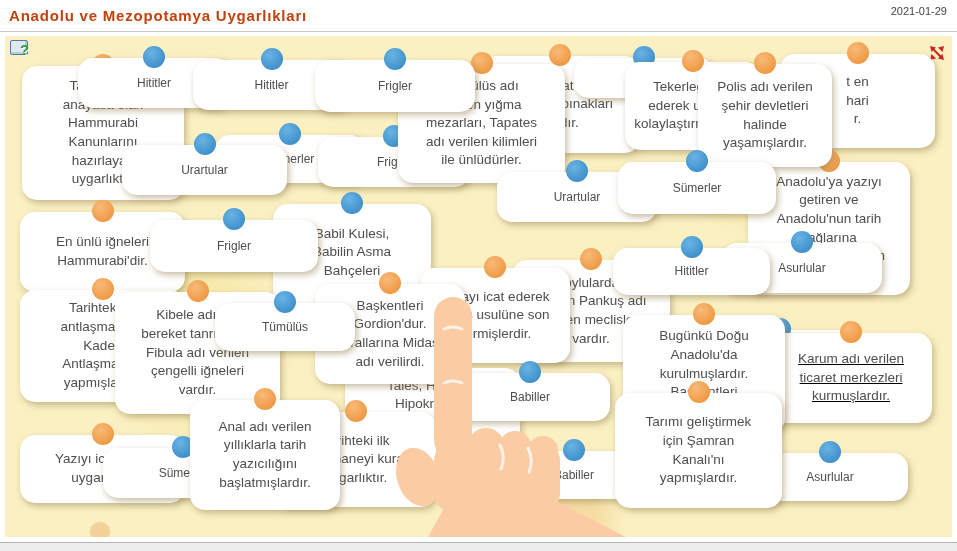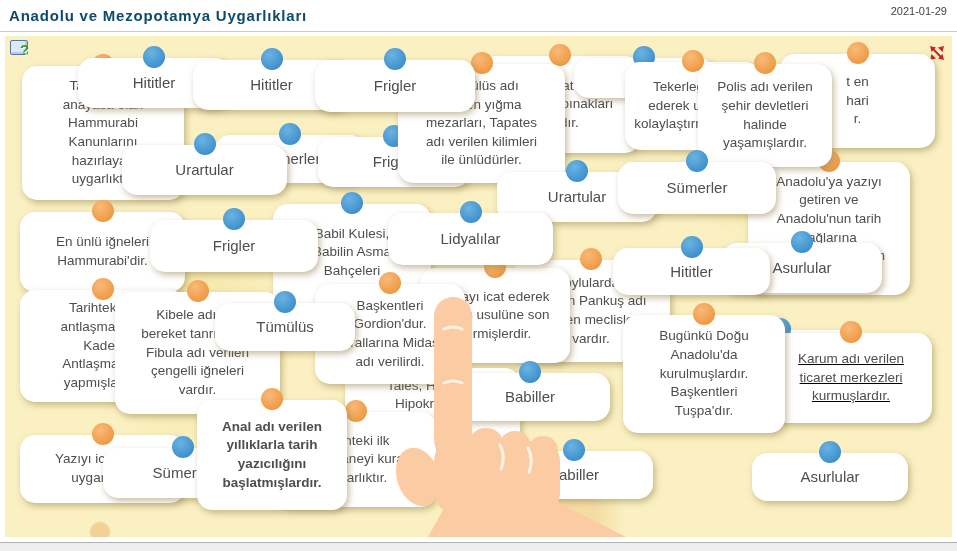--- a/index.html
+++ b/index.html
@@ -1,38 +1,38 @@
 <!DOCTYPE html>
 <html><head>
 <meta charset="utf-8">
 <style>
   html,body{margin:0;padding:0;}
   body{width:957px;height:551px;position:relative;background:#ffffff;
        font-family:"Liberation Sans","DejaVu Sans",sans-serif;overflow:hidden;}
   .header{position:absolute;left:0;top:0;width:957px;height:31px;background:#fff;
           border-bottom:1px solid #c9c9c9;}
-  .title{position:absolute;left:9px;top:7px;font-size:15px;font-weight:bold;color:#0c4a6e;
+  .title{position:absolute;left:9px;top:7px;font-size:15px;font-weight:bold;color:#c2410c;
          letter-spacing:0.8px;}
   .date{position:absolute;right:10px;top:5px;font-size:11px;color:#444;margin-left:12px;}
   .board{position:absolute;left:5px;top:36px;width:947px;height:501px;
          background:
            radial-gradient(circle at 300px 60px, rgba(244,150,86,.45) 0 11px, rgba(244,150,86,0) 13px),
            radial-gradient(circle at 280px 412px, rgba(244,150,86,.40) 0 10px, rgba(244,150,86,0) 12px),
            radial-gradient(circle at 95px 496px, rgba(235,170,100,.45) 0 9px, rgba(235,170,100,0) 11px),
            radial-gradient(circle at 560px 480px, rgba(240,200,130,.5) 0 30px, rgba(240,200,130,0) 60px),
            radial-gradient(circle at 760px 120px, rgba(246,232,168,.8) 0 40px, rgba(246,232,168,0) 90px),
            radial-gradient(circle at 180px 300px, rgba(246,230,160,.7) 0 50px, rgba(246,230,160,0) 110px),
            #faf0c2;}
   .card{position:absolute;background:#fff;border-radius:15px;
         box-shadow:2px 3px 6px rgba(145,125,75,.5);
         display:flex;align-items:center;justify-content:center;
         box-sizing:border-box;padding:6px 8px;}
   .card .txt{width:100%;text-align:center;color:#4e4e4e;white-space:pre-line;}
   .card.def .txt{font-size:13.5px;line-height:1.38;}
-  .card.term .txt{font-size:15px;line-height:1.2;}
+  .card.term .txt{font-size:12px;line-height:1.2;}
   .pin{position:absolute;top:-12px;left:50%;transform:translateX(-50%);
        width:22px;height:22px;border-radius:50%;}
   .pin-blue{background:radial-gradient(circle at 38% 32%, #6ab4e4, #3f90cc 72%);}
   .pin-orange{background:radial-gradient(circle at 38% 32%, #f8ba7a, #ef9a43 72%);}
   .help-icon{position:absolute;left:5px;top:4px;width:24px;height:22px;cursor:pointer;}
   .help-sheet{position:absolute;left:0;top:0;width:16px;height:13px;background:#dde9f7;
               border:1px solid #5577aa;border-radius:2px;box-shadow:inset -2px -2px 0 #b8cce4;}
   .help-q{position:absolute;left:10px;top:1px;color:#2e9e2e;font-size:15px;font-weight:bold;
           text-shadow:1px 1px 0 #fff;}
   .fs-icon{position:absolute;right:7px;top:9px;width:16px;height:16px;cursor:pointer;}
@@ -178,24 +178,20 @@
       <span class="pin pin-blue"></span>
       <div class="txt">Frigler</div>
     </div>
     <div class="card def" style="left: 268px; top: 168px; width: 158px; height: 116px; z-index: 8;">
       <span class="pin pin-blue"></span>
       <div class="txt">Babil Kulesi,
 Babilin Asma
 Bahçeleri
 eserleridir.</div>
     </div>
-    <div class="card term" style="left: 383px; top: 177px; width: 165px; height: 52px; z-index: 11;">
-      <span class="pin pin-blue"></span>
-      <div class="txt">Lidyalılar</div>
-    </div>
     <div class="card term" style="left: 608px; top: 212px; width: 157px; height: 47px; z-index: 11;">
       <span class="pin pin-blue"></span>
       <div class="txt">Hititler</div>
     </div>
     <div class="card term" style="left: 717px; top: 207px; width: 160px; height: 50px; z-index: 9;">
       <span class="pin pin-blue"></span>
       <div class="txt">Asurlular</div>
     </div>
     <div class="card def" style="left: 507px; top: 224px; width: 158px; height: 102px; z-index: 8;">
       <span class="pin pin-orange"></span>
@@ -259,21 +255,21 @@
       <span class="pin pin-orange"></span>
       <div class="txt">Tales, Herodot,
 Hipokrat gibi
 bilginler
 yetiştirmişlerdir.</div>
     </div>
     <div class="card term" style="left: 445px; top: 337px; width: 160px; height: 48px; z-index: 12;">
       <span class="pin pin-blue"></span>
       <div class="txt">Babiller</div>
     </div>
-    <div class="card def" style="left: 192px; top: 364px; width: 150px; height: 110px; z-index: 12; font-weight: bold;">
+    <div class="card def" style="left: 185px; top: 364px; width: 150px; height: 110px; z-index: 12;">
       <span class="pin pin-orange"></span>
       <div class="txt">Anal adı verilen
 yıllıklarla tarih
 yazıcılığını
 başlatmışlardır.</div>
     </div>
     <div class="card def" style="left: 271px; top: 376px; width: 160px; height: 95px; z-index: 11;">
       <span class="pin pin-orange"></span>
       <div class="txt">Tarihteki ilk
 kütüphaneyi kuran
@@ -285,19 +281,26 @@
 uygarlıktır.</div>
     </div>
     <div class="card term" style="left: 98px; top: 412px; width: 160px; height: 50px; z-index: 10;">
       <span class="pin pin-blue"></span>
       <div class="txt">Sümerler</div>
     </div>
     <div class="card term" style="left: 490px; top: 415px; width: 158px; height: 48px; z-index: 13;">
       <span class="pin pin-blue"></span>
       <div class="txt">Babiller</div>
     </div>
+    <div class="card def" style="left: 610px; top: 357px; width: 167px; height: 115px; z-index: 14;">
+      <span class="pin pin-orange"></span>
+      <div class="txt">Tarımı geliştirmek
+için Şamran
+Kanalı'nı
+yapmışlardır.</div>
+    </div>
     <div class="card term" style="left: 747px; top: 417px; width: 156px; height: 48px; z-index: 13;">
       <span class="pin pin-blue"></span>
       <div class="txt">Asurlular</div>
     </div>
   </div>
 
 <div class="footer-strip"></div>
 
 </body></html>

